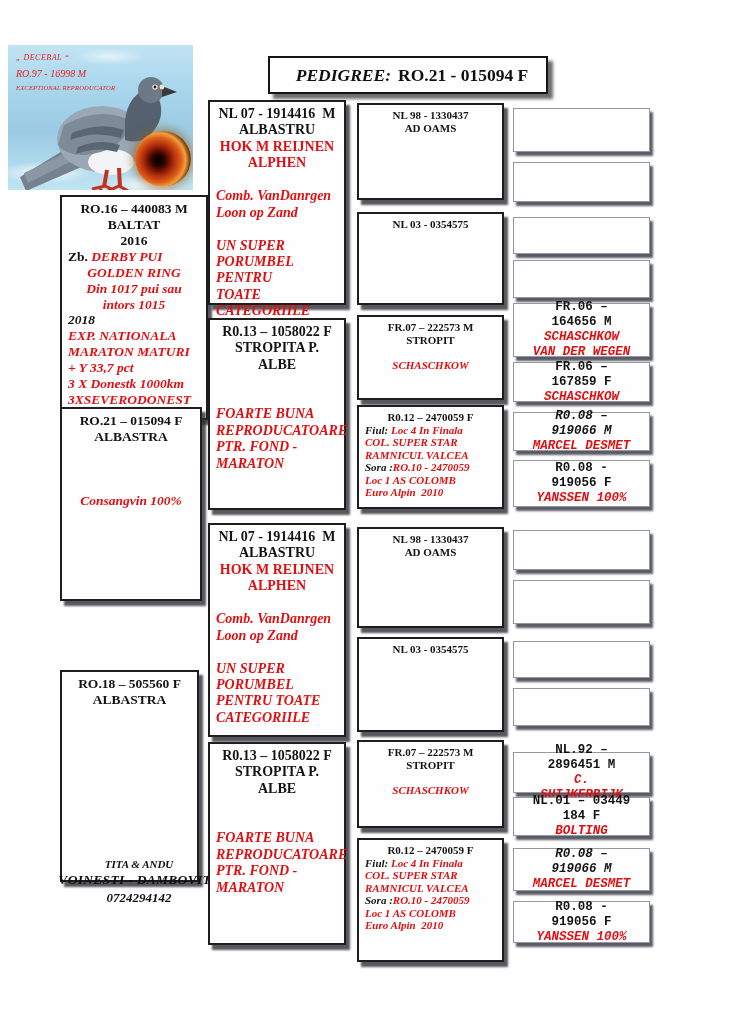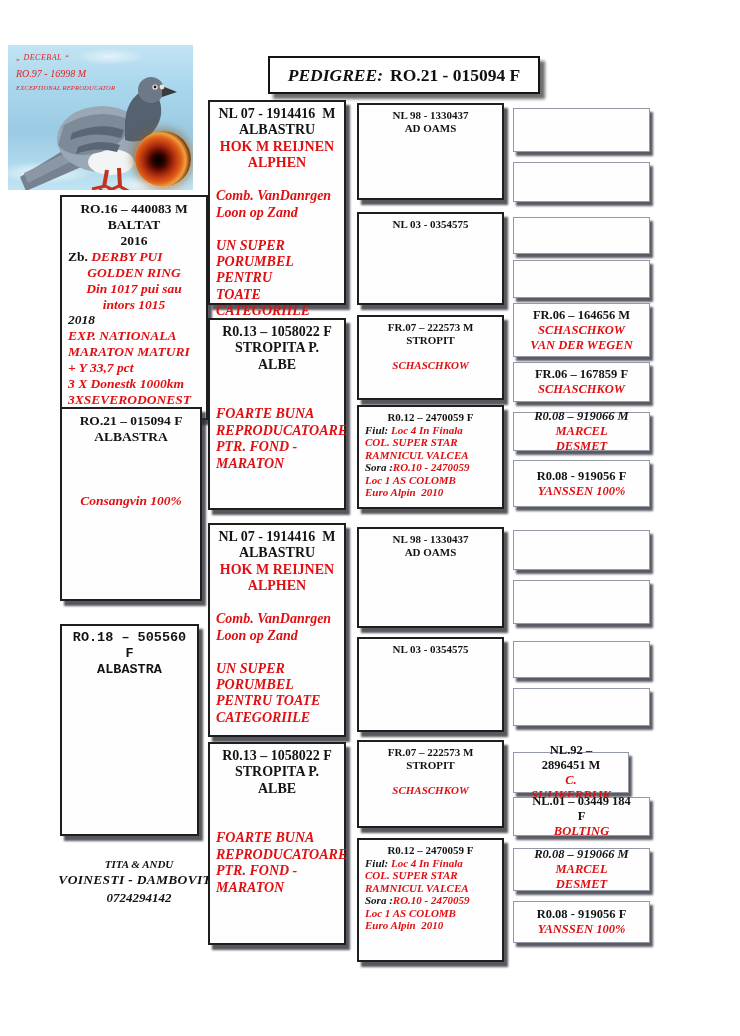--- a/index.html
+++ b/index.html
@@ -3,36 +3,36 @@
 <meta charset="utf-8">
 <style>
   html,body{margin:0;padding:0;background:#ffffff;}
   #page{position:relative;width:740px;height:1036px;background:#ffffff;overflow:hidden;
         font-family:"Liberation Serif",serif;}
 
   
   .box{position:absolute;box-sizing:border-box;background:#fffefe;
        border:2px solid #1e1e1e;box-shadow:4px 5px 2px rgba(45,45,52,.8);
        padding:4px 6px;font-weight:bold;}
-  .box.thin{border:1px solid #9298a4;box-shadow:3px 4px 2px rgba(50,50,62,.8);padding:2px 16px;}
+  .box.thin{border:1px solid #9298a4;box-shadow:3px 4px 2px rgba(50,50,62,.8);padding:2px 16px;font-family:Liberation Mono, monospace;}
   .vc{display:flex;flex-direction:column;justify-content:center;}
   .ln{color:#131313;text-align:center;white-space:pre-wrap;}
   .ln.l{text-align:left;}
   .r{color:#df0f12;}
   .it{font-style:italic;}
   .c1 .ln{font-size:13.5px;line-height:1.18;}
   .c2 .ln{font-size:14px;line-height:1.175;}
   .c3 .ln{font-size:11px;line-height:1.14;}
   .c4 .ln{font-size:12.5px;line-height:1.2;}
 
   
   .title-box{position:absolute;left:268px;top:56px;width:268px;height:34px;background:#fff;
        border:2px solid #141414;box-shadow:5px 5px 3px rgba(60,60,60,.75);
        display:flex;align-items:center;justify-content:center;
-       font-weight:bold;font-size:17.5px;color:#101010;}
+       font-weight:bold;font-size:17.5px;color:#101010;padding-left:8px;}
   .title-box .lbl{font-style:italic;margin-right:7px;}
 
   
   .photo{position:absolute;left:8px;top:45px;width:185px;height:145px;overflow:hidden;
        background:linear-gradient(180deg,#c2e4f3 0%,#a8d6ec 28%,#9dccе5 55%,#a9d8ec 75%,#c6e7f4 100%);
        background-color:#a8d6ec;
        background-image:
          radial-gradient(ellipse 70px 16px at 20% 88%, rgba(255,255,255,.85), rgba(255,255,255,0) 70%),
          radial-gradient(ellipse 60px 14px at 75% 96%, rgba(255,255,255,.8), rgba(255,255,255,0) 70%),
          radial-gradient(ellipse 50px 12px at 55% 8%, rgba(255,255,255,.6), rgba(255,255,255,0) 70%),
@@ -108,21 +108,21 @@
       <div class="ln l r it">1100 km</div>
     </div>
   <div class="box c1" style="left:60px;top:407px;width:142px;height:194px;">
       <div class="ln">RO.21 – 015094 F</div>
       <div class="ln">ALBASTRA</div>
       <div class="ln">&nbsp;</div>
       <div class="ln">&nbsp;</div>
       <div class="ln">&nbsp;</div>
       <div class="ln r it">Consangvin 100%</div>
     </div>
-  <div class="box c1" style="left:60px;top:624px;width:139px;height:212px;font-family:Liberation Mono, monospace;">
+  <div class="box c1" style="left:60px;top:670px;width:139px;height:212px;">
       <div class="ln">RO.18 – 505560 F</div>
       <div class="ln">ALBASTRA</div>
     </div>
 
   <div class="breeder">
     <div class="b1">TITA &amp; ANDU</div>
     <div class="b2">VOINESTI  - DAMBOVITA</div>
     <div class="b3">0724294142</div>
   </div>
 
@@ -242,21 +242,21 @@
       <div class="ln r it">MARCEL DESMET</div>
     </div>
   <div class="box thin c4 vc" style="left:513px;top:460px;width:137px;height:47px;">
       <div class="ln">R0.08 - 919056 F</div>
       <div class="ln r it">YANSSEN 100%</div>
     </div>
   <div class="box thin c4" style="left:513px;top:530px;width:137px;height:40px;"></div>
   <div class="box thin c4" style="left:513px;top:580px;width:137px;height:44px;"></div>
   <div class="box thin c4" style="left:513px;top:641px;width:137px;height:37px;"></div>
   <div class="box thin c4" style="left:513px;top:688px;width:137px;height:38px;"></div>
-  <div class="box thin c4 vc" style="left:513px;top:752px;width:116px;height:41px;">
+  <div class="box thin c4 vc" style="left:513px;top:752px;width:137px;height:41px;">
       <div class="ln">NL.92 – 2896451 M</div>
       <div class="ln r it">C. SUIJKERBIJK</div>
     </div>
   <div class="box thin c4 vc" style="left:513px;top:797px;width:137px;height:39px;">
       <div class="ln">NL.01 – 03449 184 F</div>
       <div class="ln r it">BOLTING</div>
     </div>
   <div class="box thin c4 vc" style="left:513px;top:848px;width:137px;height:43px;">
       <div class="ln it">R0.08 – 919066 M</div>
       <div class="ln r it">MARCEL DESMET</div>

